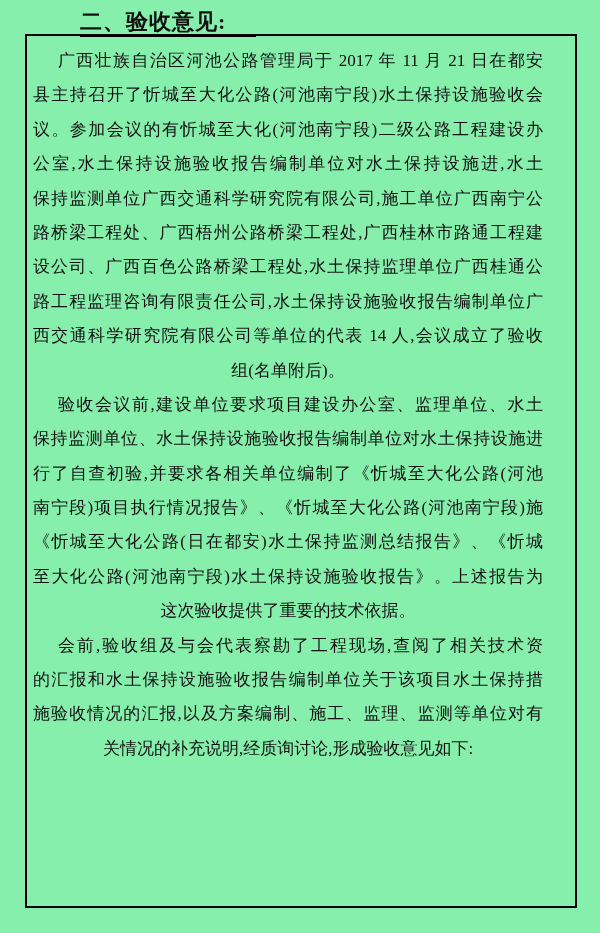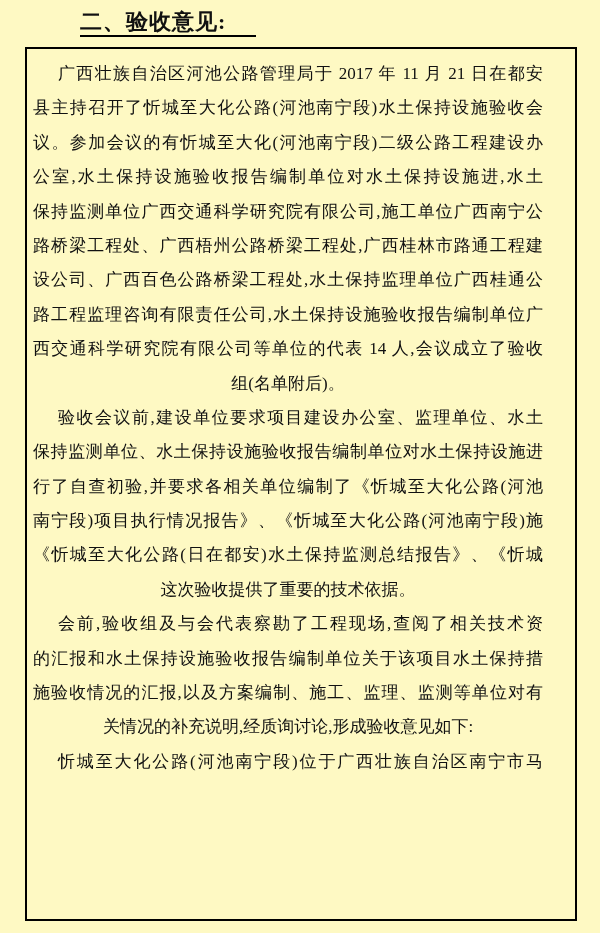--- a/index.html
+++ b/index.html
@@ -6,39 +6,39 @@
   html, body {
     width: 600px;
     background: #ffffff;
     font-family: "Liberation Serif", "DejaVu Serif", serif;
     color: #111111;
   }
   .page {
     position: relative;
     width: 600px;
     height: 933px;
-    background: #fef9c3;
+    background: #86efac;
     overflow: hidden;
   }
   .heading {
     margin: 10px 0 0 80px;
     font-size: 22px;
     font-weight: bold;
     letter-spacing: 1px;
     line-height: 24px;
     height: 24px;
   }
   .heading .underlined {
     border-bottom: 2px solid #000;
     padding-right: 30px;
     padding-bottom: 1px;
     display: inline-block;
   }
   .content-box {
-    margin: 13px 23px 0 25px;
+    margin: 0 23px 0 25px;
     width: 552px;
     height: 874px;
     border: 2px solid #000;
     padding: 8px 32px 0 6px;
   }
   .line {
     font-size: 17px;
     line-height: 34.4px;
     height: 34.4px;
     white-space: normal;
@@ -70,20 +70,20 @@
       <div class="line justify">路桥梁工程处、广西梧州公路桥梁工程处,广西桂林市路通工程建</div>
       <div class="line justify">设公司、广西百色公路桥梁工程处,水土保持监理单位广西桂通公</div>
       <div class="line justify">路工程监理咨询有限责任公司,水土保持设施验收报告编制单位广</div>
       <div class="line justify">西交通科学研究院有限公司等单位的代表 14 人,会议成立了验收</div>
       <div class="line">组(名单附后)。</div>
       <div class="line justify indent">验收会议前,建设单位要求项目建设办公室、监理单位、水土</div>
       <div class="line justify">保持监测单位、水土保持设施验收报告编制单位对水土保持设施进</div>
       <div class="line justify">行了自查初验,并要求各相关单位编制了《忻城至大化公路(河池</div>
       <div class="line justify">南宁段)项目执行情况报告》、《忻城至大化公路(河池南宁段)施</div>
       <div class="line justify">《忻城至大化公路(日在都安)水土保持监测总结报告》、《忻城</div>
+      <div class="line justify">至大化公路(河池南宁段)水土保持设施验收报告》。上述报告为</div>
       <div class="line">这次验收提供了重要的技术依据。</div>
       <div class="line justify indent">会前,验收组及与会代表察勘了工程现场,查阅了相关技术资</div>
       <div class="line justify">的汇报和水土保持设施验收报告编制单位关于该项目水土保持措</div>
       <div class="line justify">施验收情况的汇报,以及方案编制、施工、监理、监测等单位对有</div>
       <div class="line">关情况的补充说明,经质询讨论,形成验收意见如下:</div>
-      <div class="line justify indent">忻城至大化公路(河池南宁段)位于广西壮族自治区南宁市马</div>
     </div>
 </div>
 
 </body></html>

